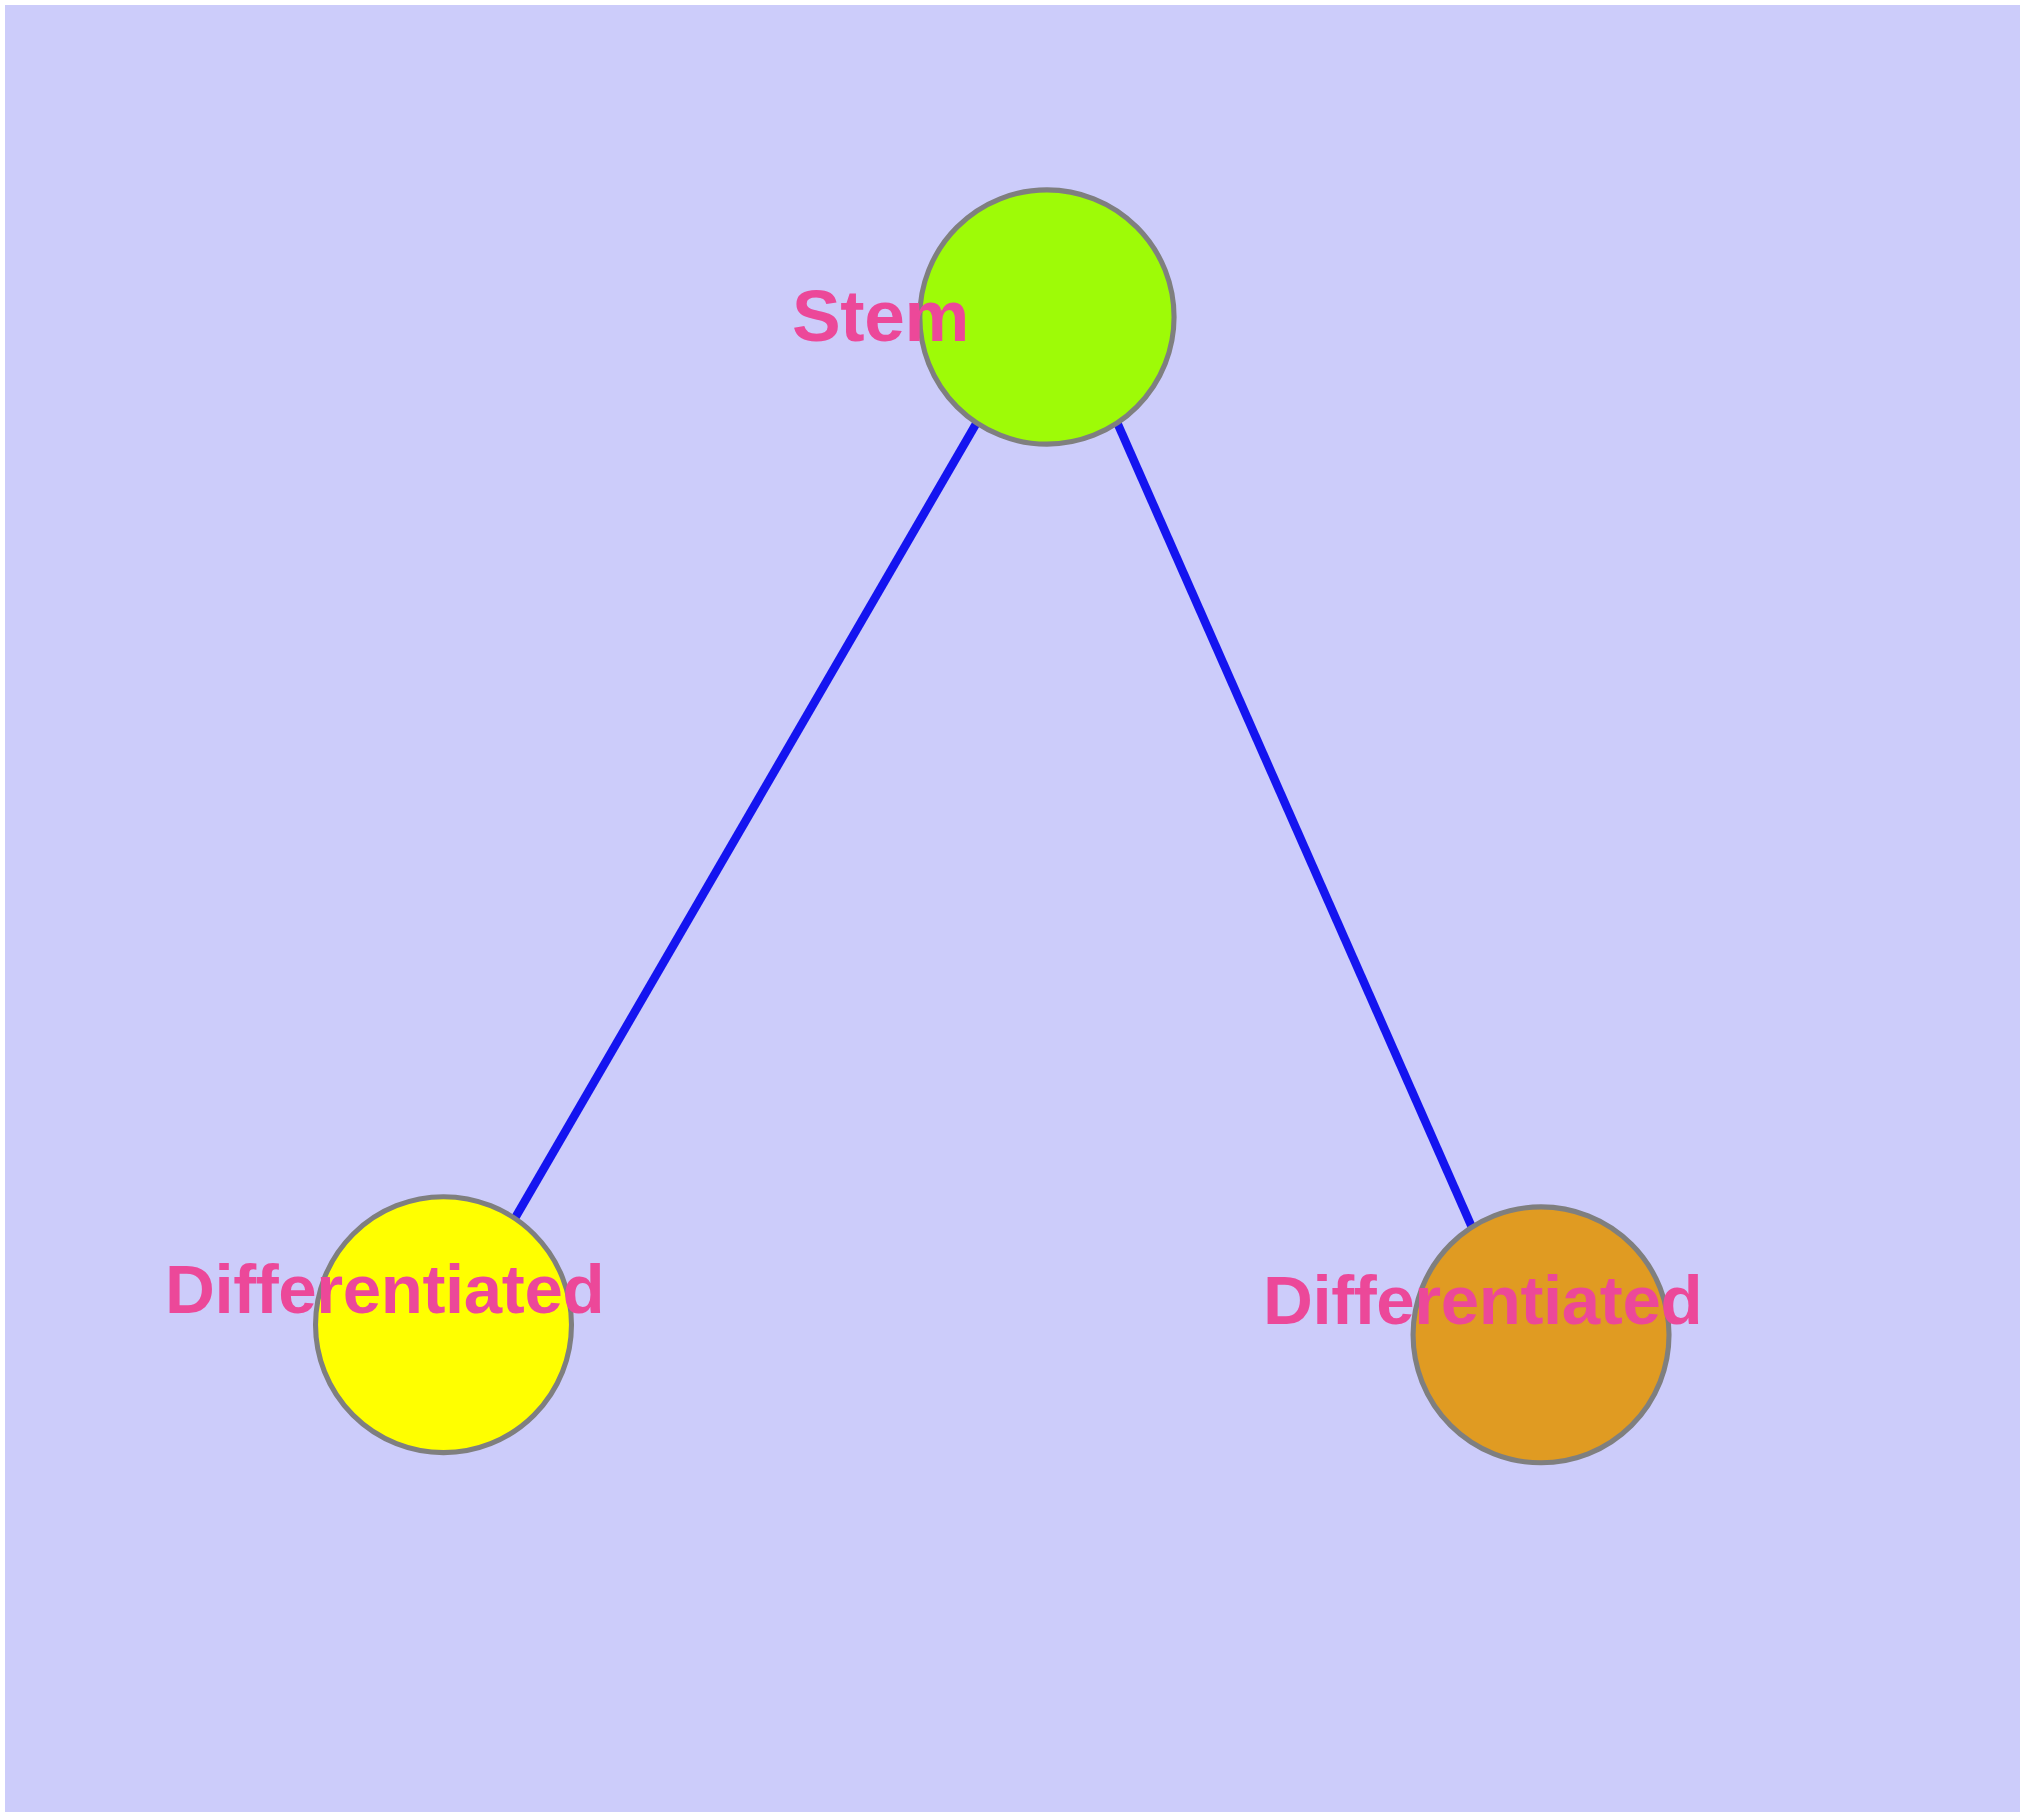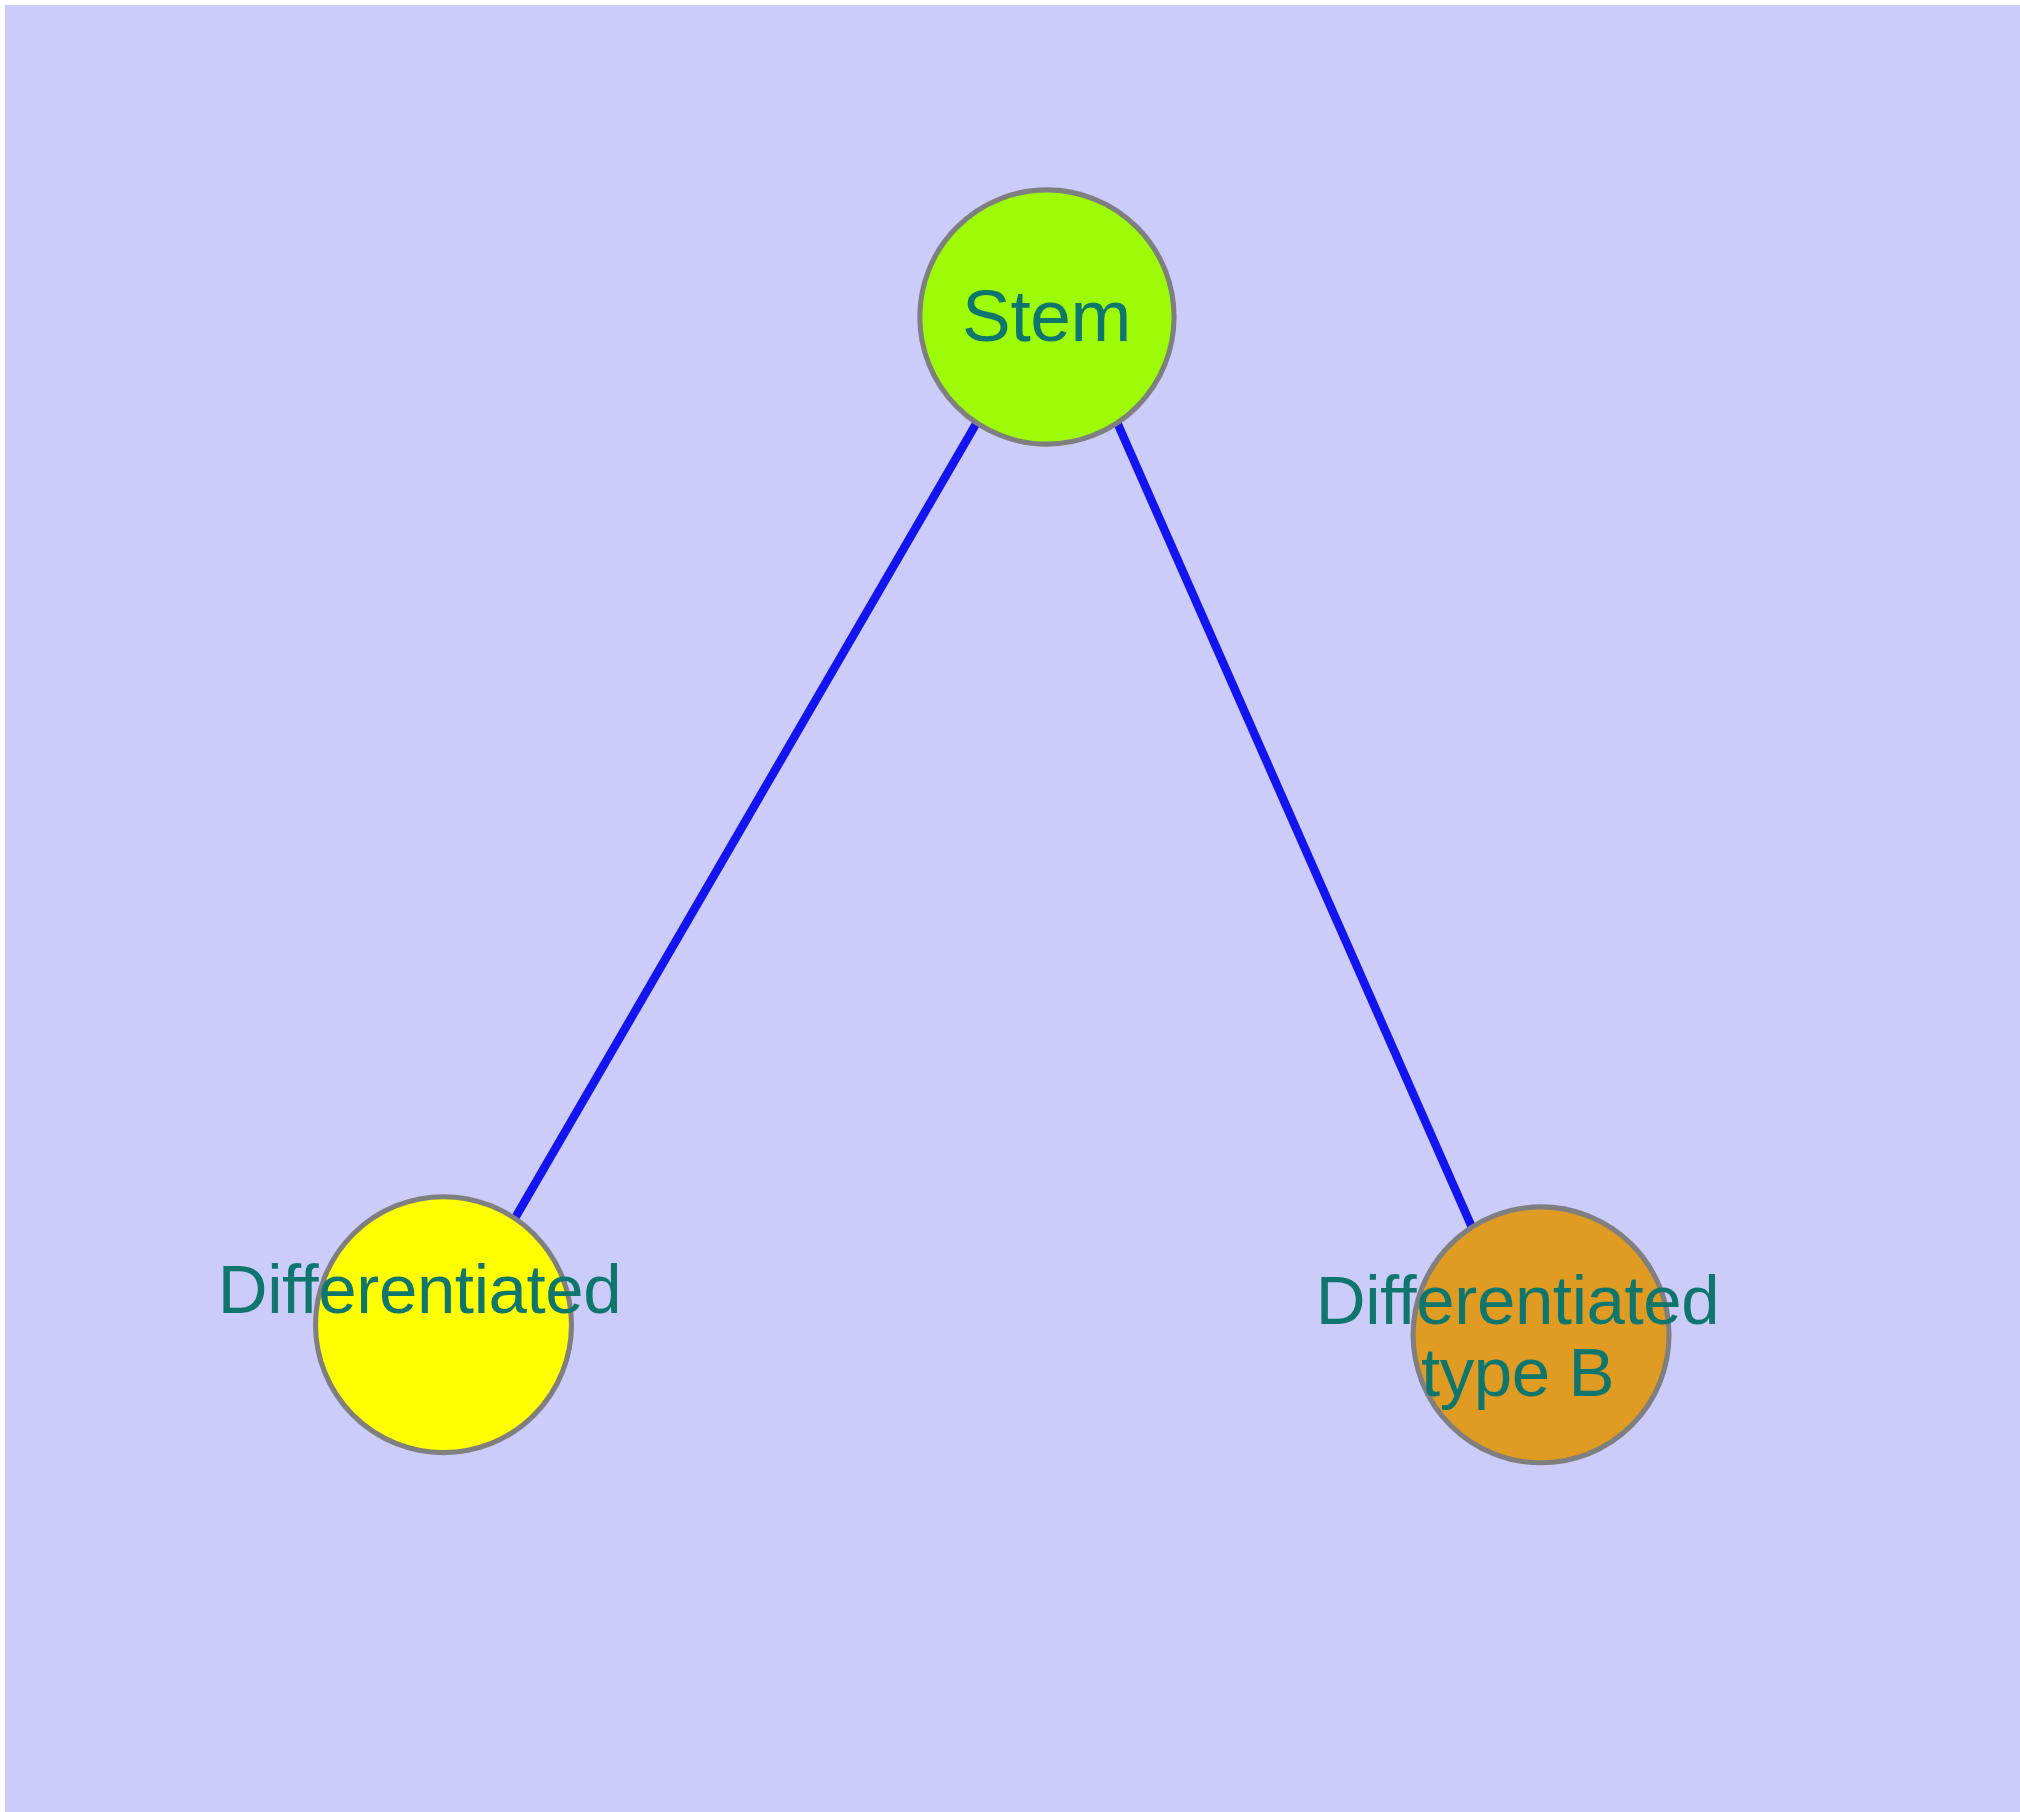--- a/index.html
+++ b/index.html
@@ -37,23 +37,22 @@
     stroke-width: 10;
     stroke-linecap: butt;
     fill: none;
   }
   .node-circle {
     stroke: #7f7f7f;
     stroke-width: 6;
   }
   .node-label {
     position: absolute;
-    color: #0f766e;
-    font-weight: normal;
-    text-align: center;
+    color: #ec4899;
+    font-weight: bold;
     line-height: 1.04;
     white-space: pre;
     letter-spacing: -0.4px;
     pointer-events: none;
     font-family: "Liberation Sans", "DejaVu Sans", sans-serif;
   }
   .label-stem {
     font-size: 73px;
     left: 792px;
     top: 278px;
@@ -88,16 +87,16 @@
       <circle class="node-circle" cx="1235" cy="374" r="150" fill="#9efb07" stroke="#7f7f7f"></circle>
       <circle class="node-circle" cx="523" cy="1563" r="151" fill="#ffff00" stroke="#7f7f7f"></circle>
       <circle class="node-circle" cx="1818" cy="1575" r="151" fill="#e09b22" stroke="#7f7f7f"></circle>
     </g>
   </svg>
 
   <div class="node-label label-stem">Stem</div>
 
   <div class="node-label label-a"><span>Differentiated</span><br></div>
 
-  <div class="node-label label-b"><span>Differentiated</span><br><span>type B</span></div>
+  <div class="node-label label-b"><span>Differentiated</span><br></div>
 
 </div>
 
 
 </body></html>

